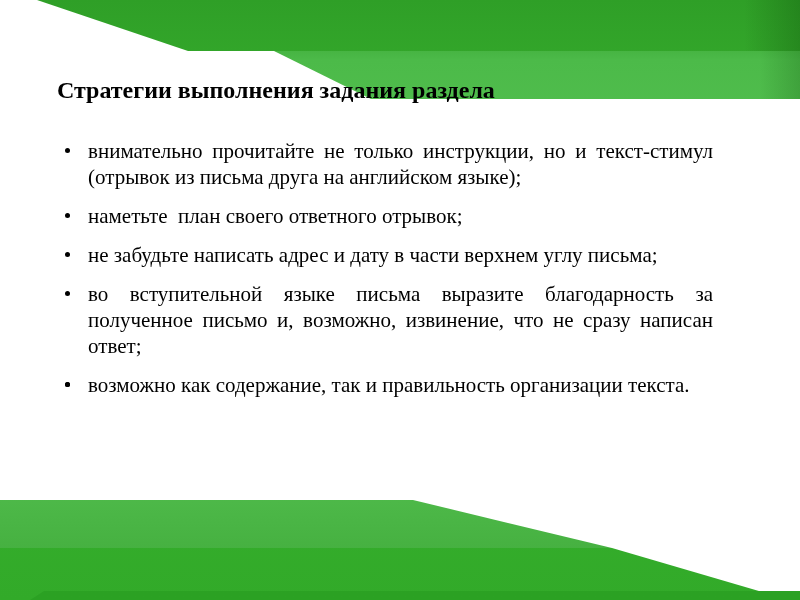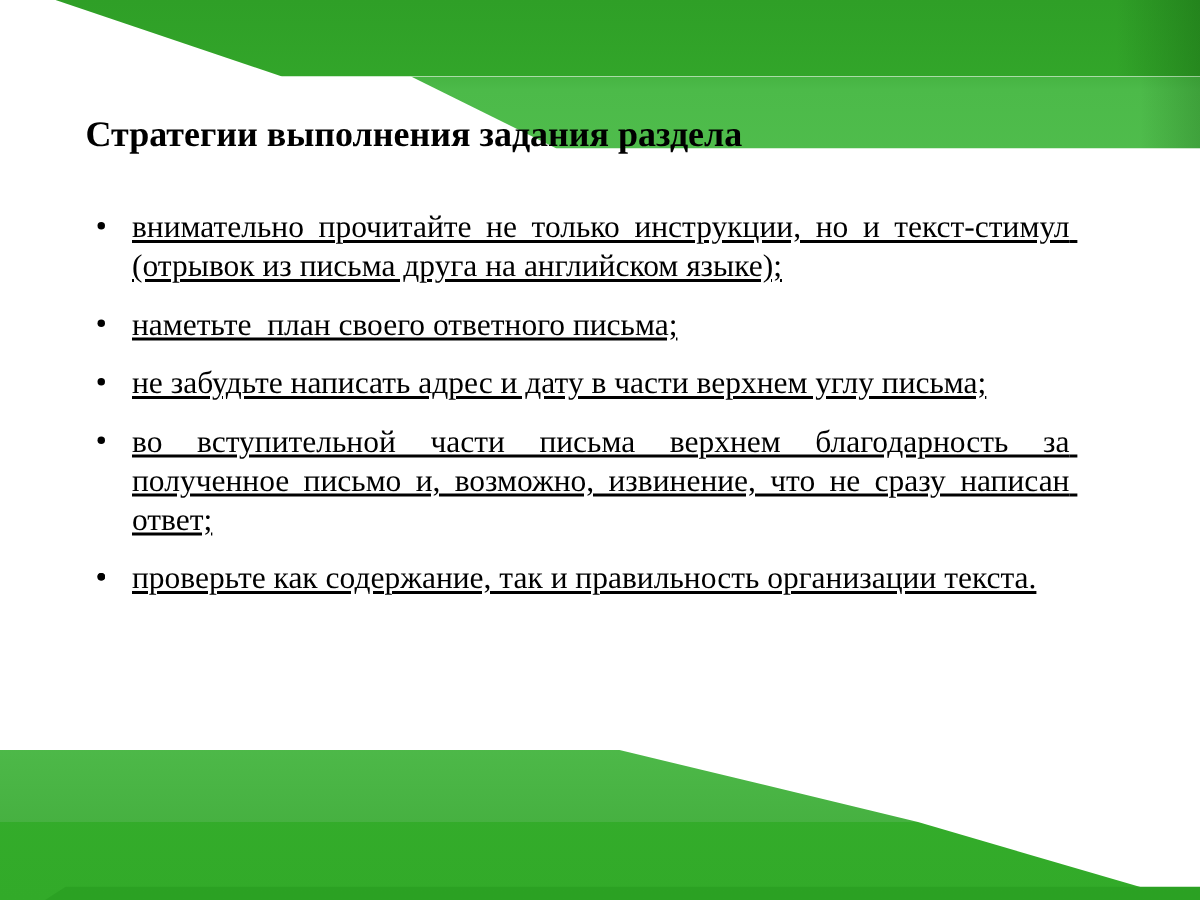--- a/index.html
+++ b/index.html
@@ -70,21 +70,20 @@
     line-height: 26px;
     z-index: 5;
   }
   .bullets li {
     position: relative;
     padding-left: 25px;
     margin: 0 0 13px 0;
     text-align: justify;
     text-align-last: left;
     white-space: pre-wrap;
-    text-decoration: underline;
   }
   .bullets li .dot {
     position: absolute;
     left: 2px;
     top: 10px;
     width: 5px;
     height: 5px;
     border-radius: 50%;
     background: #000000;
   }
@@ -97,20 +96,20 @@
   <div class="shape top-dark"></div>
   <div class="shape top-light"></div>
   <div class="shape bottom-light"></div>
   <div class="shape bottom-dark"></div>
   <div class="shape bottom-strip"></div>
 
   <div class="title">Стратегии выполнения задания раздела</div>
 
   <ul class="bullets">
     <li><span class="dot"></span><span>внимательно прочитайте не только инструкции, но и текст-стимул (отрывок из письма друга на английском языке);</span></li>
-    <li><span class="dot"></span><span>наметьте  план своего ответного письма;</span></li>
+    <li><span class="dot"></span><span>наметьте  план своего ответного отрывок;</span></li>
     <li><span class="dot"></span><span>не забудьте написать адрес и дату в части верхнем углу письма;</span></li>
-    <li><span class="dot"></span><span>во вступительной части письма верхнем благодарность за полученное письмо и, возможно, извинение, что не сразу написан ответ;</span></li>
+    <li><span class="dot"></span><span>во вступительной языке письма выразите благодарность за полученное письмо и, возможно, извинение, что не сразу написан ответ;</span></li>
     <li><span class="dot"></span></li>
-    <li><span class="dot"></span><span>проверьте как содержание, так и правильность организации текста.</span></li>
+    <li><span class="dot"></span><span>возможно как содержание, так и правильность организации текста.</span></li>
   </ul>
 
 </div>
 
 </body></html>

